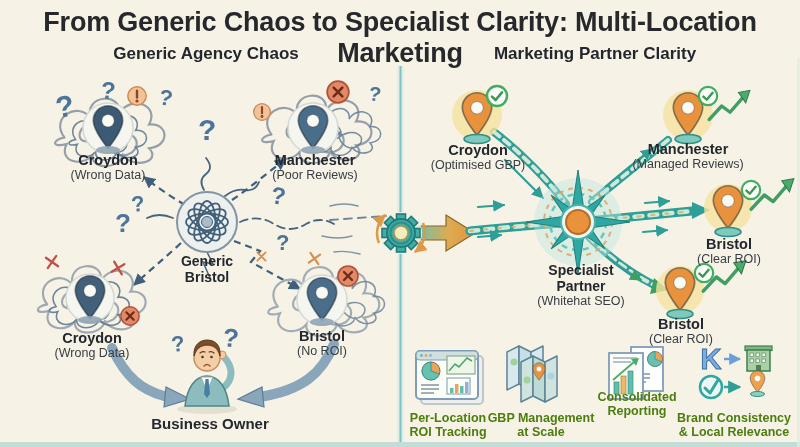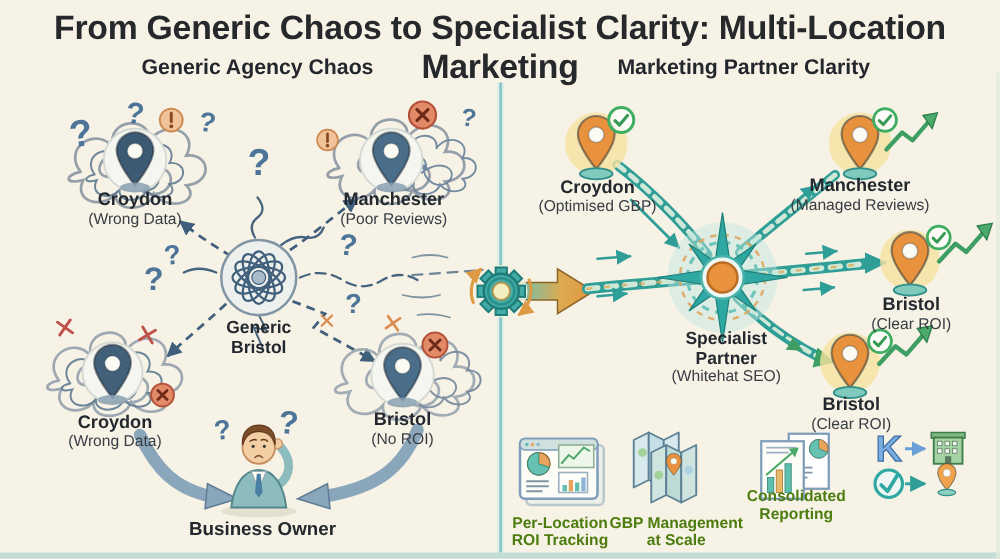--- a/index.html
+++ b/index.html
@@ -433,16 +433,20 @@
   <div>ROI Tracking</div>
 </div>
 <div class="feat-label" style="left:541px;top:411px;">
   <div>GBP Management</div>
   <div>at Scale</div>
 </div>
 <div class="feat-label" style="left:637px;top:390px;">
   <div>Consolidated</div>
   <div>Reporting</div>
 </div>
+<div class="feat-label" style="left:734px;top:411px;">
+  <div>Brand Consistency</div>
+  <div>&amp; Local Relevance</div>
+</div>
 
 <div class="edge-bottom"></div>
 <div class="edge-right"></div>
 </div>
 
 </body></html>

